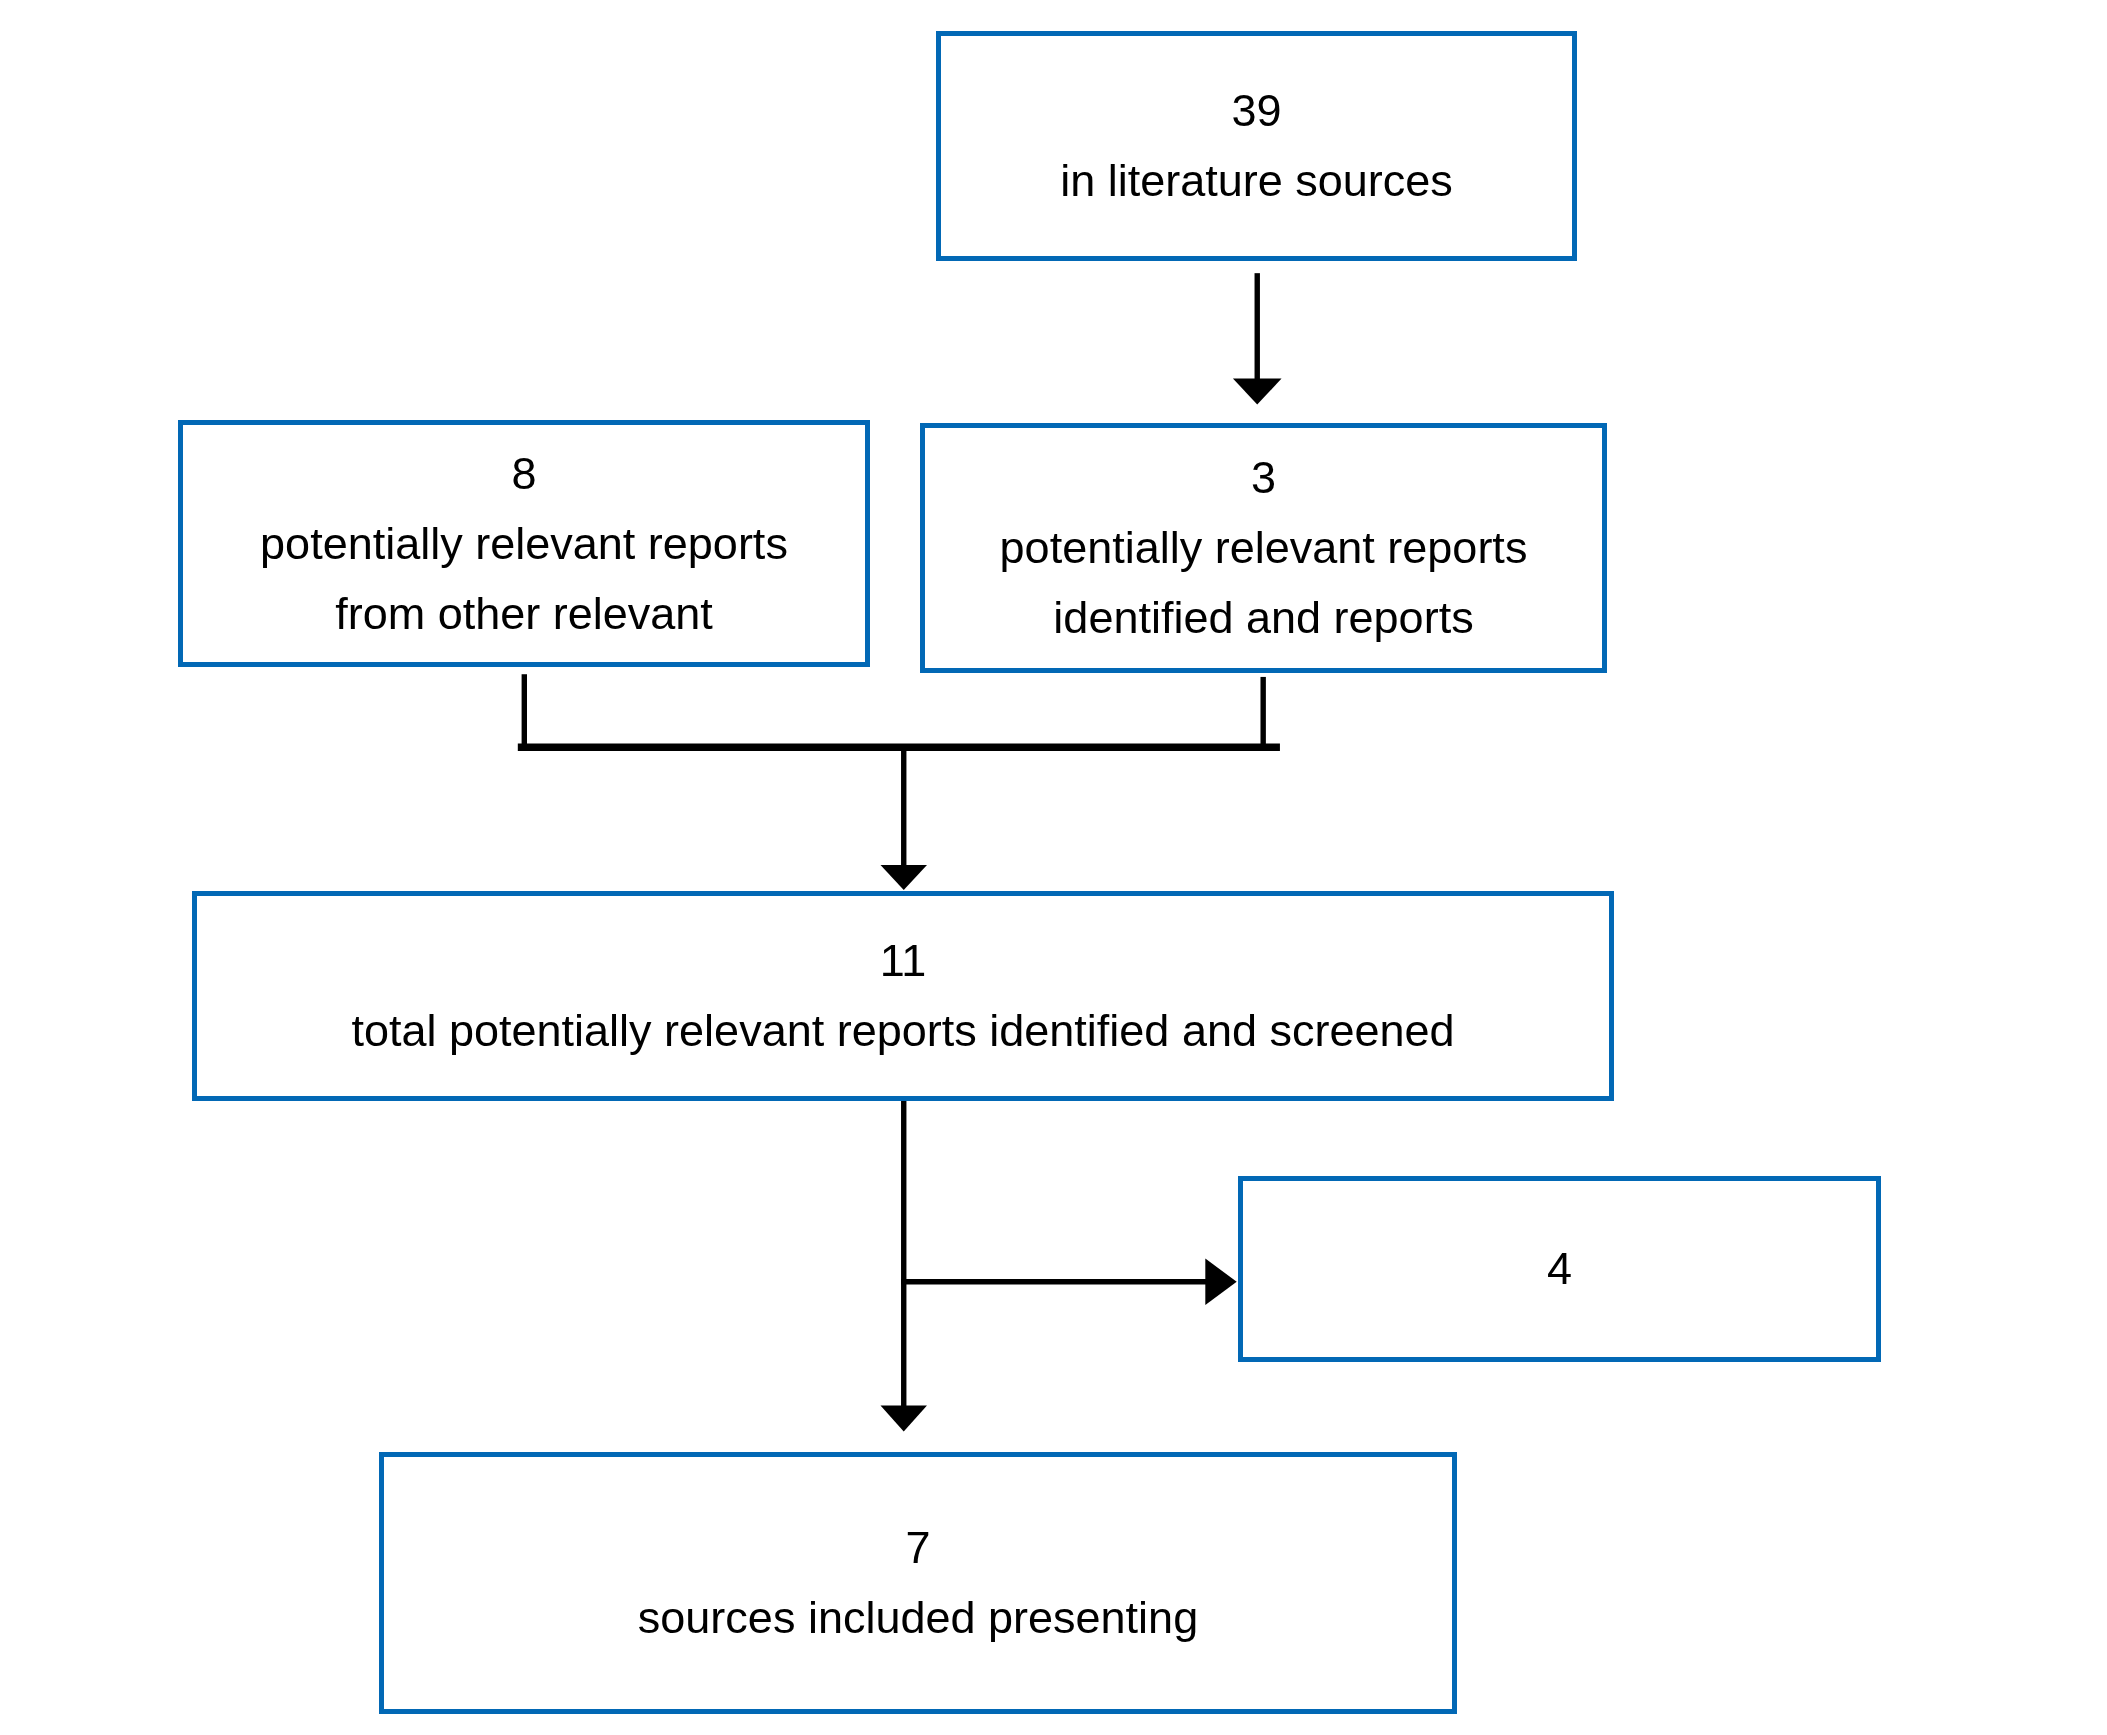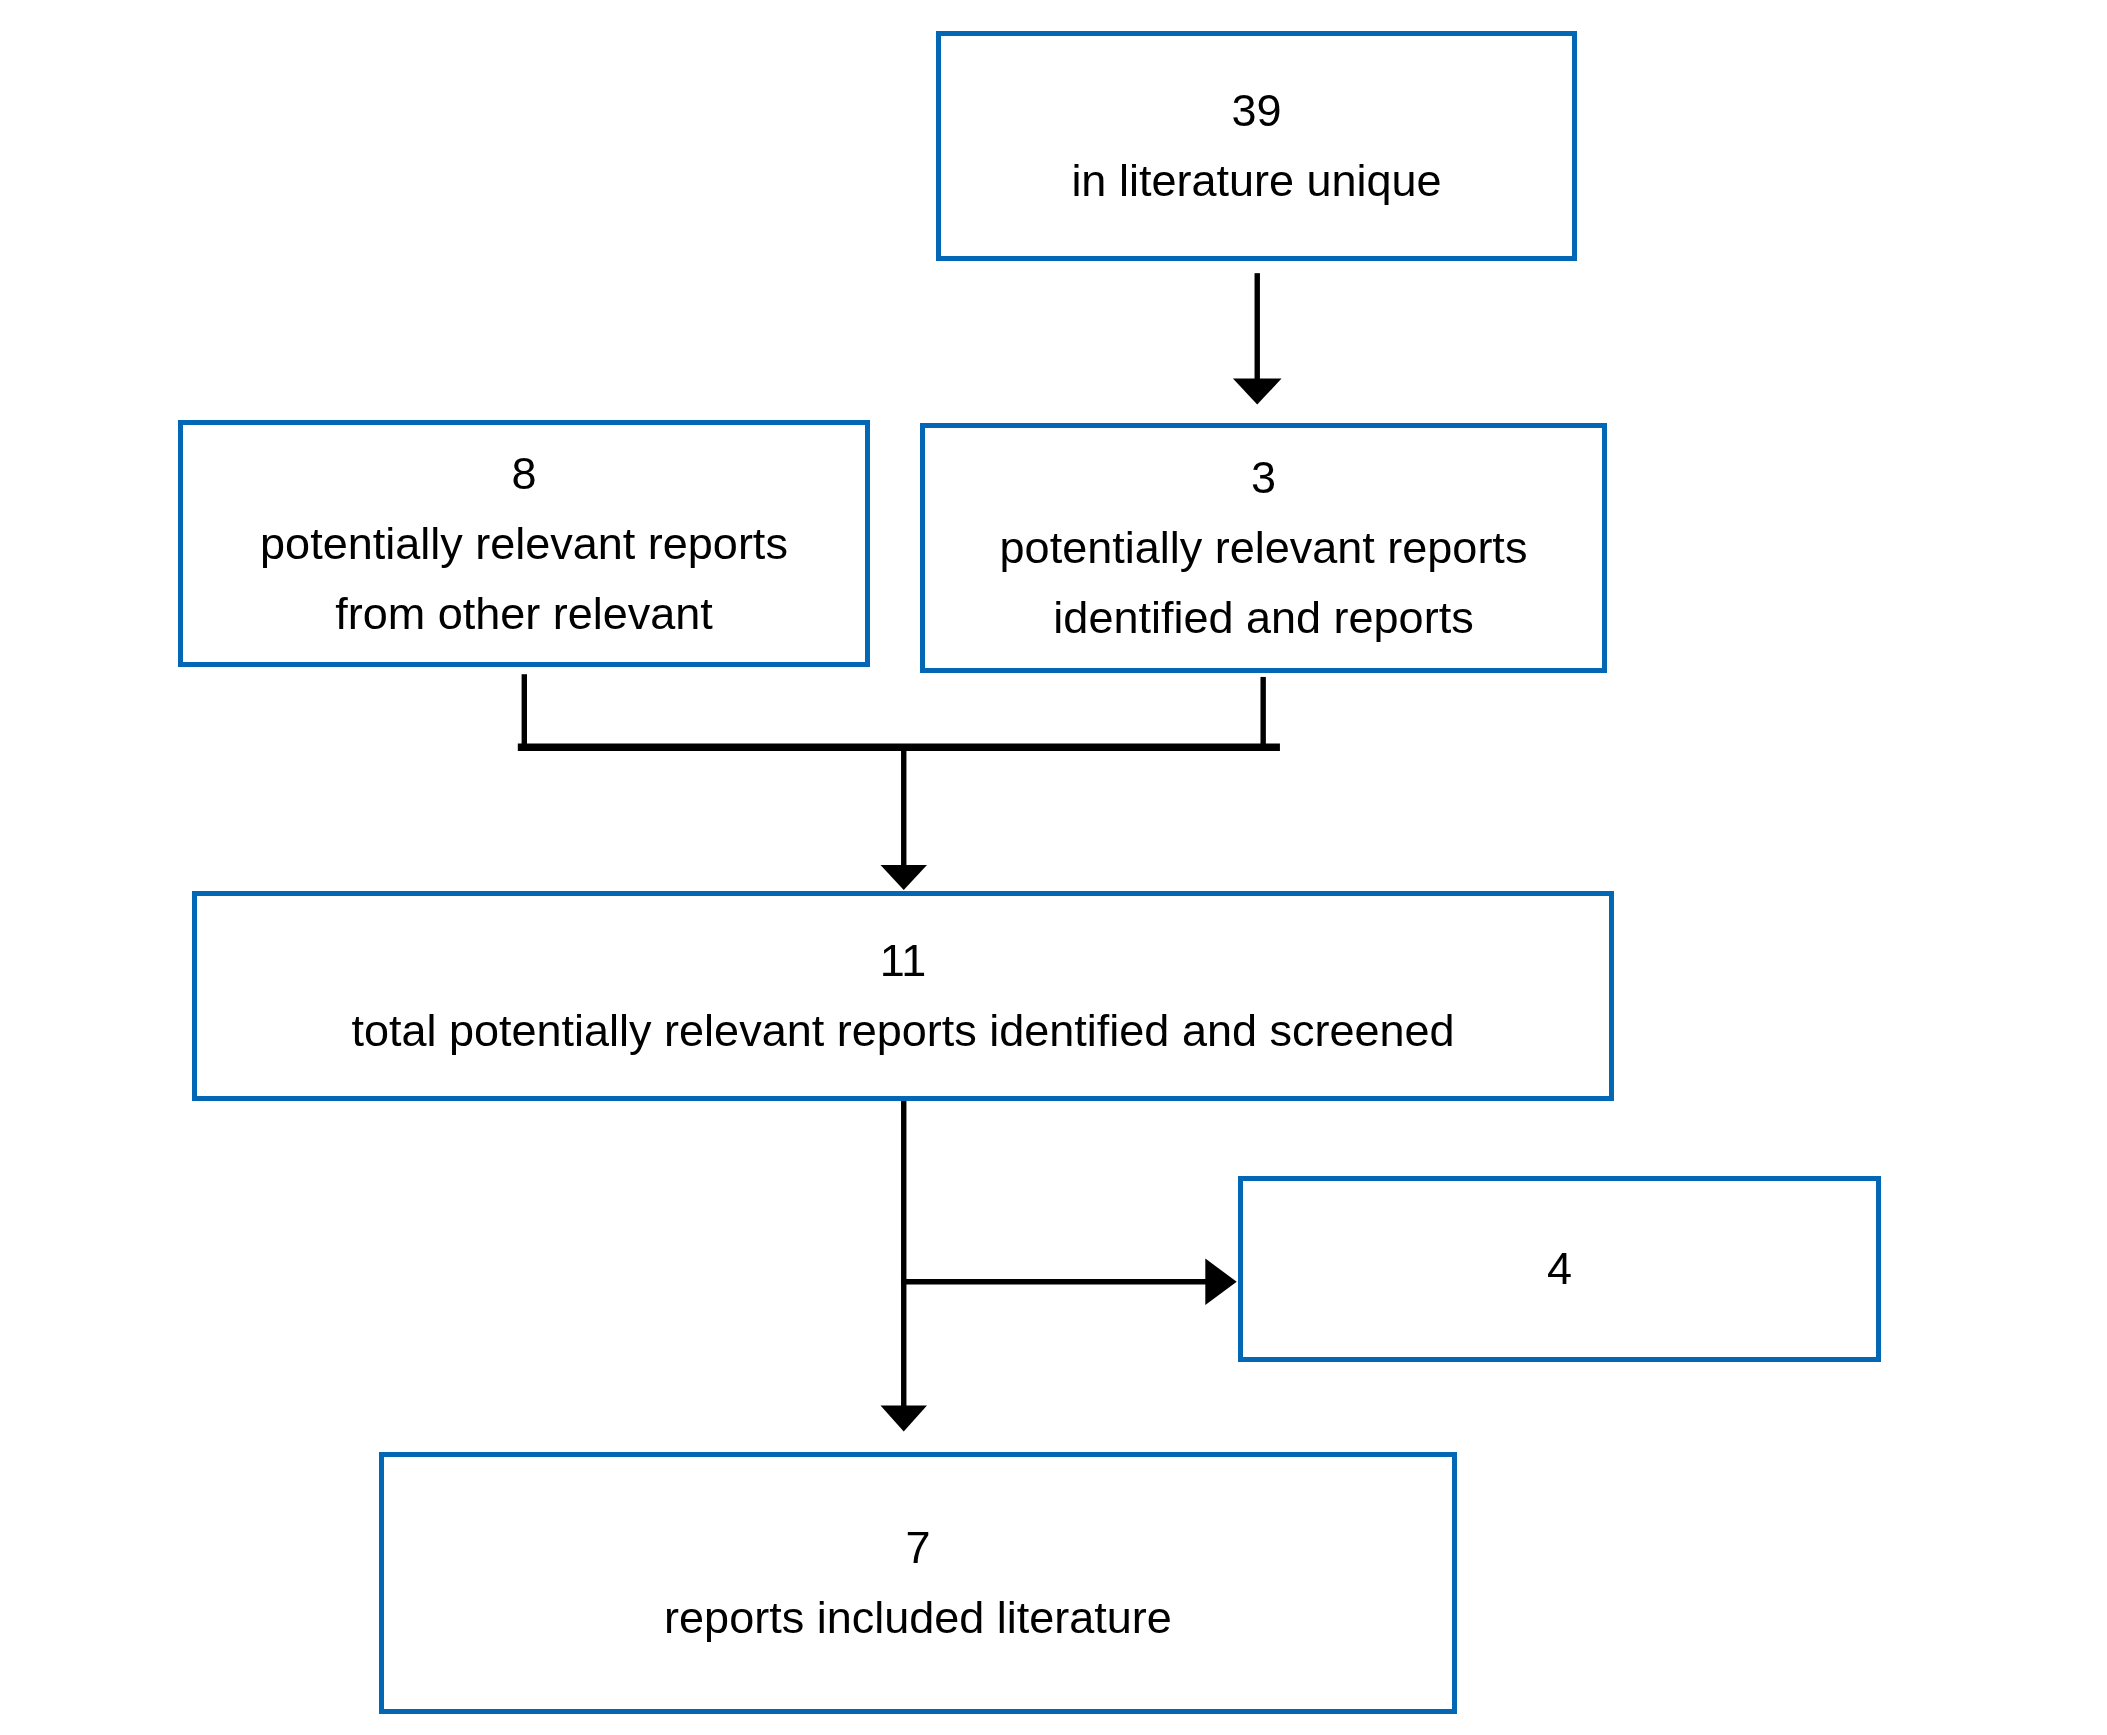--- a/index.html
+++ b/index.html
@@ -86,21 +86,21 @@
     </g>
 
     <g>
       <line x1="1667" y1="2371" x2="2232" y2="2371"></line>
       <polygon points="2230,2328 2230,2414 2288,2371"></polygon>
     </g>
   </svg>
 
   <div class="box" id="box-citations">
     <div>39</div>
-    <div>in literature unique</div>
+    <div>in literature sources</div>
   </div>
 
   <div class="box" id="box-other">
     <div>8</div>
     <div>potentially relevant reports</div>
     <div>from other relevant</div>
   </div>
 
   <div class="box" id="box-screened">
     <div>3</div>
@@ -112,17 +112,17 @@
     <div>11</div>
     <div>total potentially relevant reports identified and screened</div>
   </div>
 
   <div class="box" id="box-excluded">
     <div>4</div>
   </div>
 
   <div class="box" id="box-included">
     <div>7</div>
-    <div>reports included literature</div>
+    <div>sources included presenting</div>
   </div>
 
 </div>
 
 
 </body></html>

